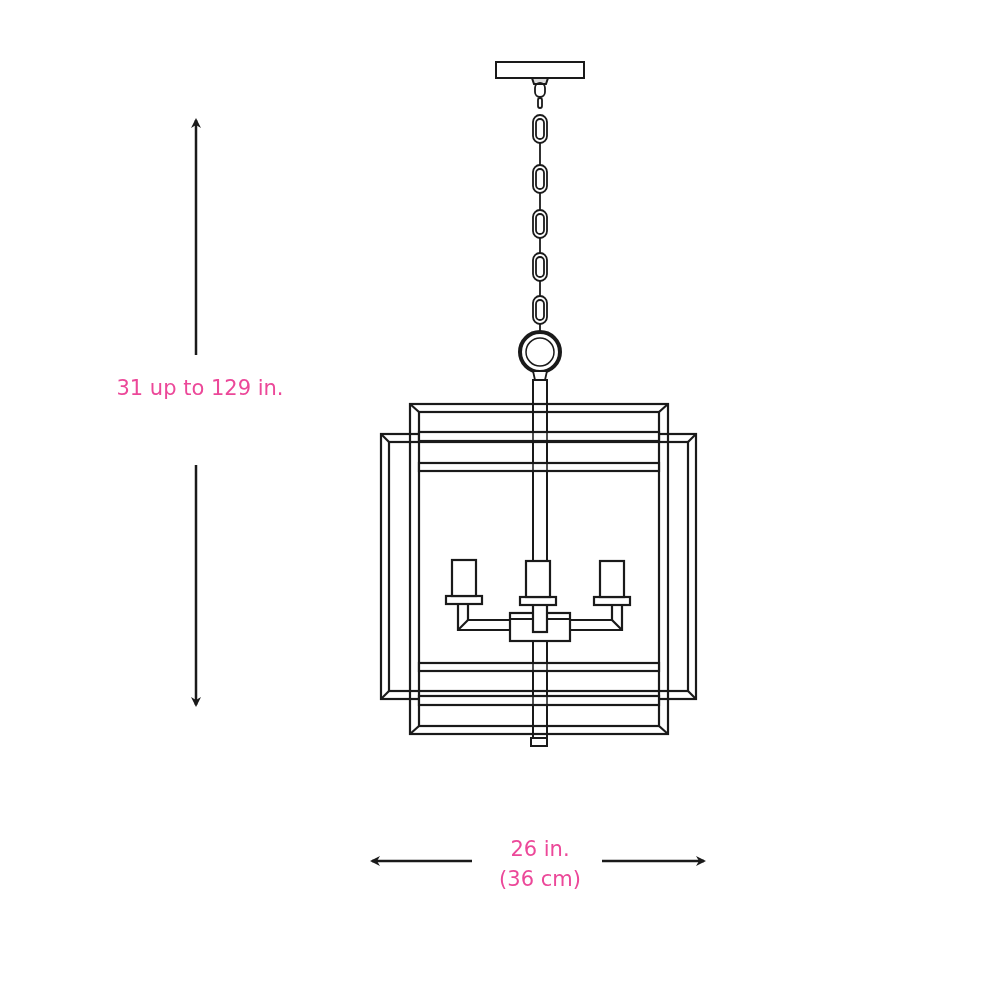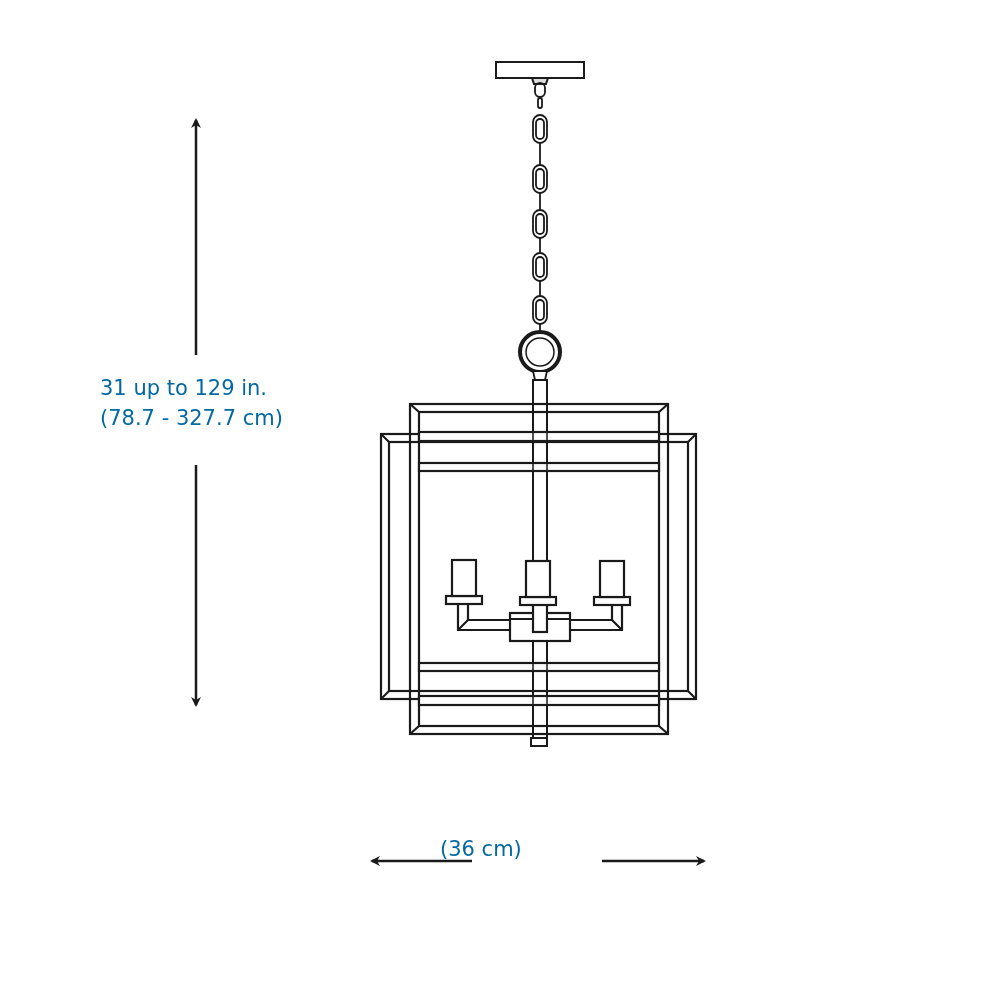--- a/index.html
+++ b/index.html
@@ -1,17 +1,17 @@
 <!DOCTYPE html>
 <html><head>
 <meta charset="utf-8">
 <style>
   html, body { margin: 0; padding: 0; background: #ffffff; }
   body { width: 1000px; height: 1000px; position: relative; overflow: hidden; font-family: "DejaVu Sans", sans-serif; color: #1a1a1a; }
-  .label { position: absolute; font-size: 21px; line-height: 30px; color: #0369a1; }
+  .label { position: absolute; text-align: center; font-size: 21px; line-height: 30px; color: #ec4899; }
   .label span { display: block; white-space: nowrap; }
   #height-label { left: 100px; top: 373px; width: 200px; }
   #width-label { left: 440px; top: 834px; width: 200px; }
   svg { position: absolute; left: 0; top: 0; }
 </style>
 </head>
 <body>
 
 <svg width="1000" height="1000" viewBox="0 0 1000 1000">
   <defs>
@@ -108,18 +108,18 @@
     <rect x="594" y="597" width="36" height="8"></rect>
 
     <rect x="452" y="560" width="24" height="36"></rect>
     <rect x="526" y="561" width="24" height="36"></rect>
     <rect x="600" y="561" width="24" height="36"></rect>
   </g>
 </svg>
 
 <div class="label" id="height-label">
   <span>31 up to 129 in.</span>
-  <span>(78.7 - 327.7 cm)</span>
 </div>
 
 <div class="label" id="width-label">
+  <span>26 in.</span>
   <span>(36 cm)</span>
 </div>
 
 </body></html>

